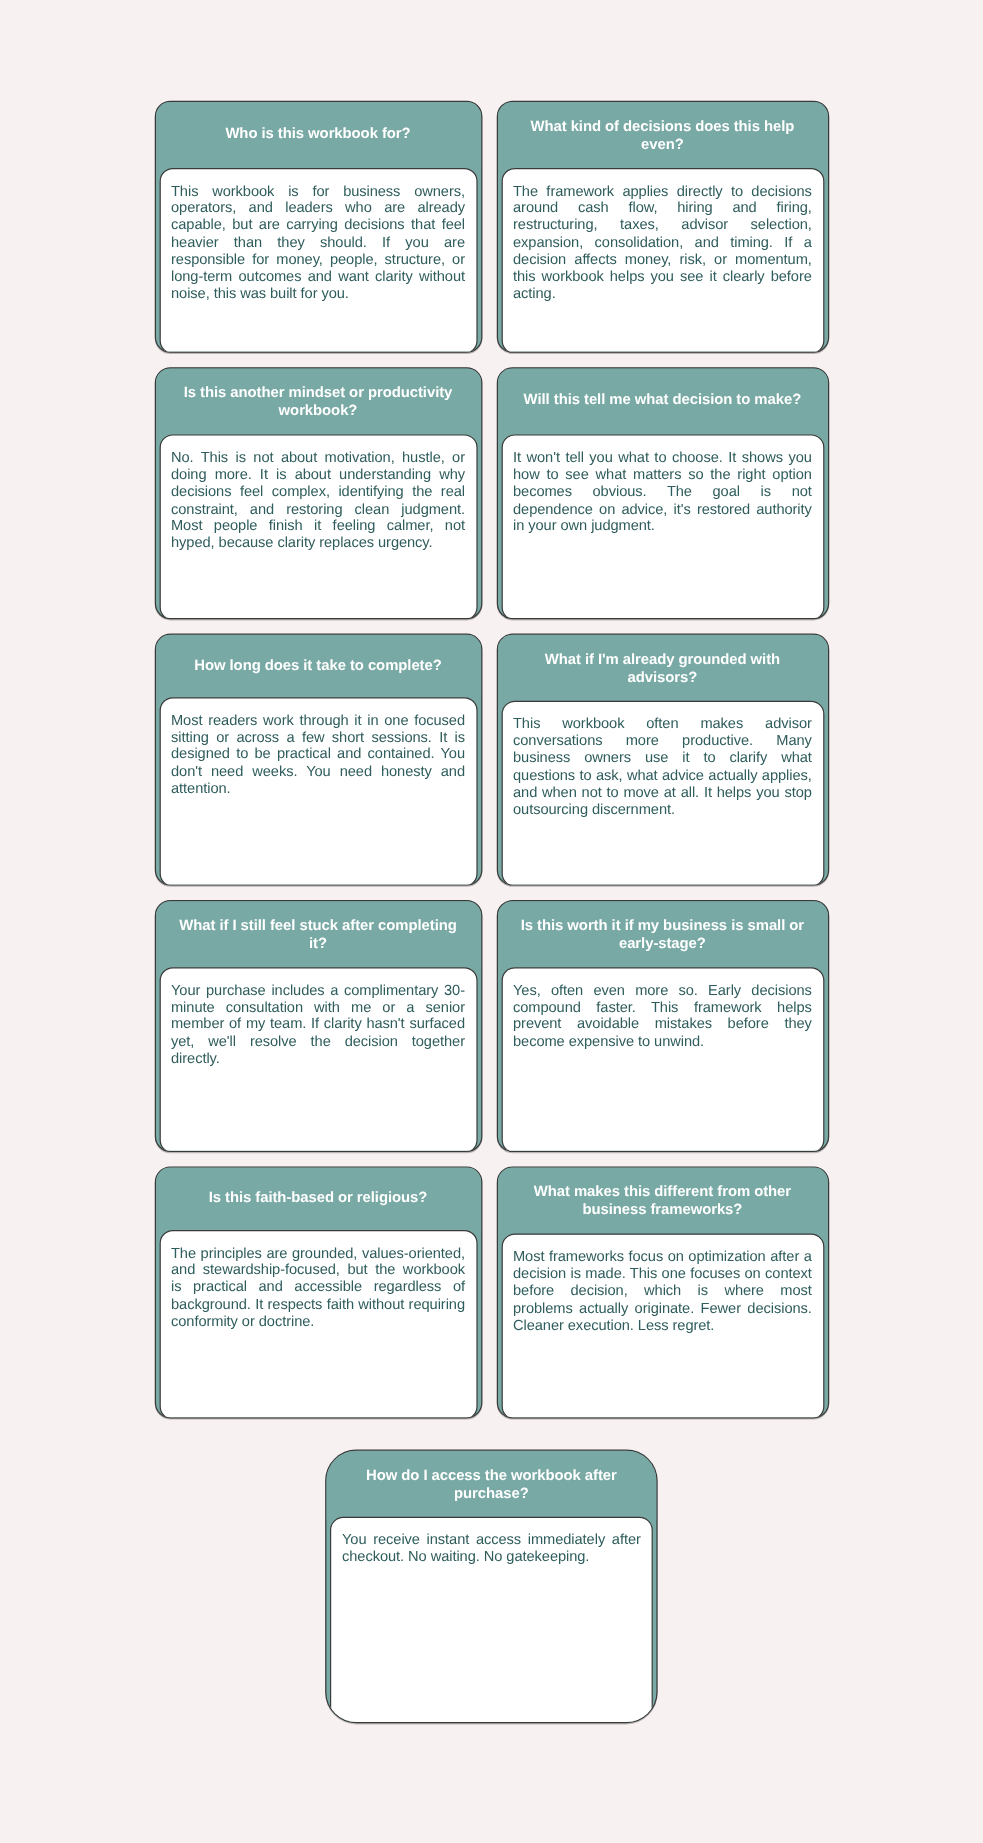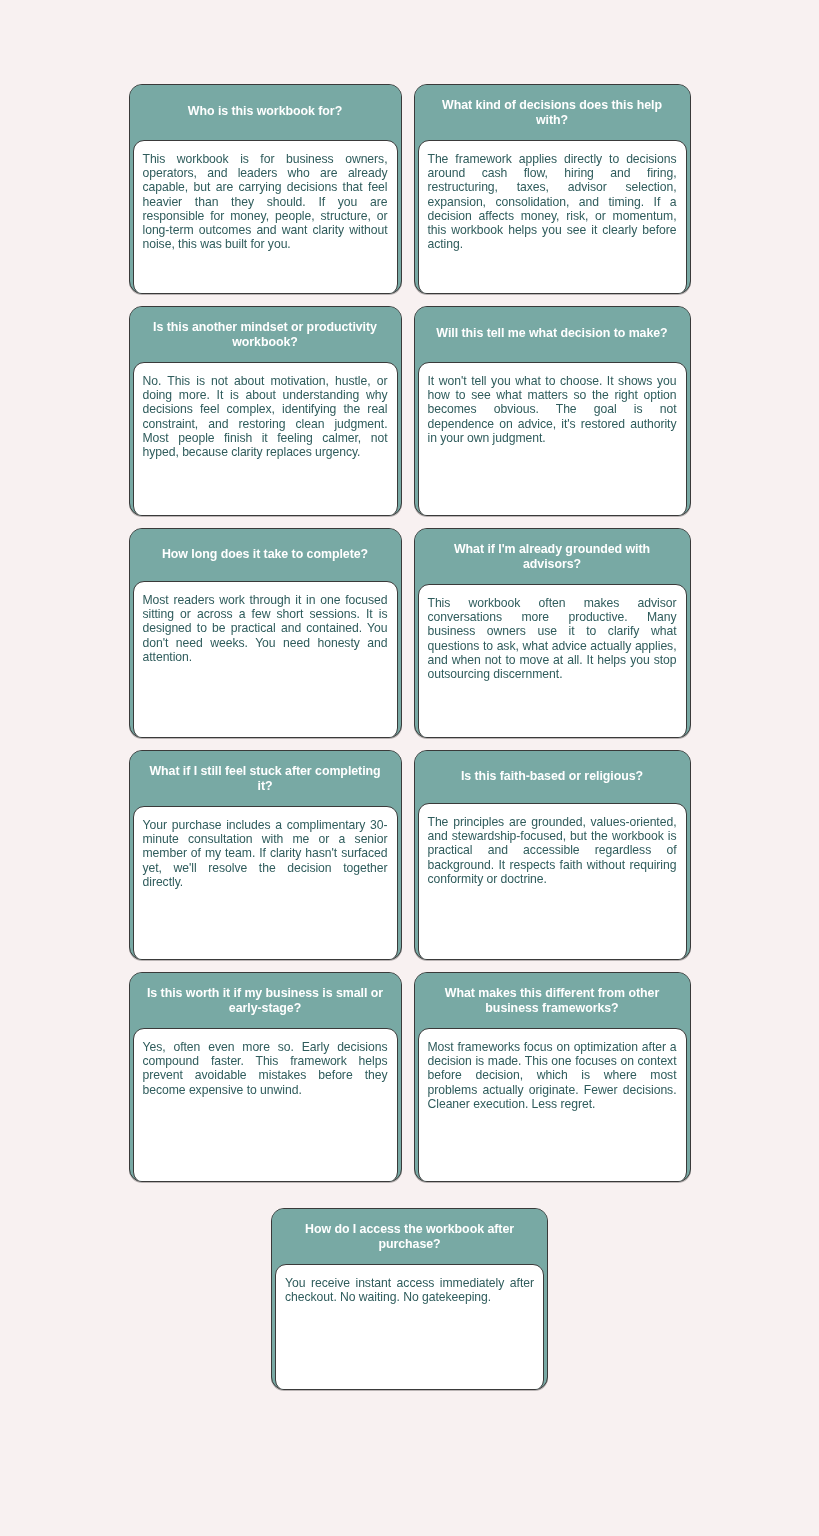--- a/index.html
+++ b/index.html
@@ -85,39 +85,40 @@
   .faq-card.two-line .faq-card-body { top: 55px; }
 
   .faq-final-wrap {
     display: flex;
     justify-content: center;
     margin-top: 26px;
   }
 
   .faq-final-wrap .faq-card {
     width: 277px;
-    height: 182px;
+    height: 228px;
+    border-radius: 26px;
   }
 </style>
 </head>
 <body>
 
 <div class="faq-board">
 
   <div class="faq-grid">
 
     <div class="faq-card two-line">
       <div class="faq-card-header">Who is this workbook for?</div>
       <div class="faq-card-body">
         <div class="faq-card-body-text">This workbook is for business owners, operators, and leaders who are already capable, but are carrying decisions that feel heavier than they should. If you are responsible for money, people, structure, or long-term outcomes and want clarity without noise, this was built for you.</div>
       </div>
     </div>
 
     <div class="faq-card two-line">
-      <div class="faq-card-header">What kind of decisions does this help with?</div>
+      <div class="faq-card-header">What kind of decisions does this help even?</div>
       <div class="faq-card-body">
         <div class="faq-card-body-text">The framework applies directly to decisions around cash flow, hiring and firing, restructuring, taxes, advisor selection, expansion, consolidation, and timing. If a decision affects money, risk, or momentum, this workbook helps you see it clearly before acting.</div>
       </div>
     </div>
 
     <div class="faq-card two-line">
       <div class="faq-card-header">Is this another mindset or productivity workbook?</div>
       <div class="faq-card-body">
         <div class="faq-card-body-text">No. This is not about motivation, hustle, or doing more. It is about understanding why decisions feel complex, identifying the real constraint, and restoring clean judgment. Most people finish it feeling calmer, not hyped, because clarity replaces urgency.</div>
       </div>
@@ -144,31 +145,31 @@
       </div>
     </div>
 
     <div class="faq-card two-line">
       <div class="faq-card-header">What if I still feel stuck after completing it?</div>
       <div class="faq-card-body">
         <div class="faq-card-body-text">Your purchase includes a complimentary 30-minute consultation with me or a senior member of my team. If clarity hasn't surfaced yet, we'll resolve the decision together directly.</div>
       </div>
     </div>
 
+    <div class="faq-card two-line">
+      <div class="faq-card-header">Is this worth it if my business is small or early-stage?</div>
+      <div class="faq-card-body">
+        <div class="faq-card-body-text">Yes, often even more so. Early decisions compound faster. This framework helps prevent avoidable mistakes before they become expensive to unwind.</div>
+      </div>
+    </div>
+
     <div class="faq-card one-line">
       <div class="faq-card-header">Is this faith-based or religious?</div>
       <div class="faq-card-body">
         <div class="faq-card-body-text">The principles are grounded, values-oriented, and stewardship-focused, but the workbook is practical and accessible regardless of background. It respects faith without requiring conformity or doctrine.</div>
-      </div>
-    </div>
-
-    <div class="faq-card two-line">
-      <div class="faq-card-header">Is this worth it if my business is small or early-stage?</div>
-      <div class="faq-card-body">
-        <div class="faq-card-body-text">Yes, often even more so. Early decisions compound faster. This framework helps prevent avoidable mistakes before they become expensive to unwind.</div>
       </div>
     </div>
 
     <div class="faq-card two-line">
       <div class="faq-card-header">What makes this different from other business frameworks?</div>
       <div class="faq-card-body">
         <div class="faq-card-body-text">Most frameworks focus on optimization after a decision is made. This one focuses on context before decision, which is where most problems actually originate. Fewer decisions. Cleaner execution. Less regret.</div>
       </div>
     </div>
 

